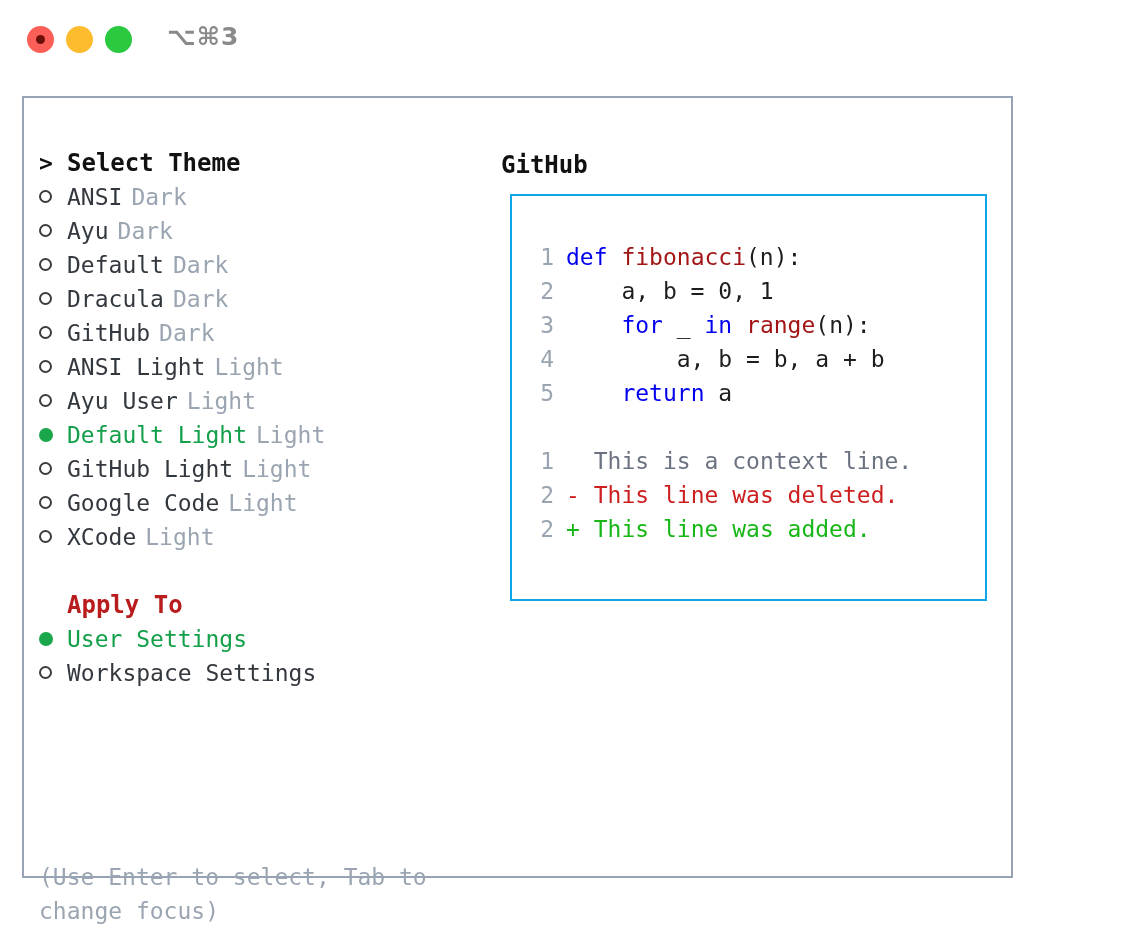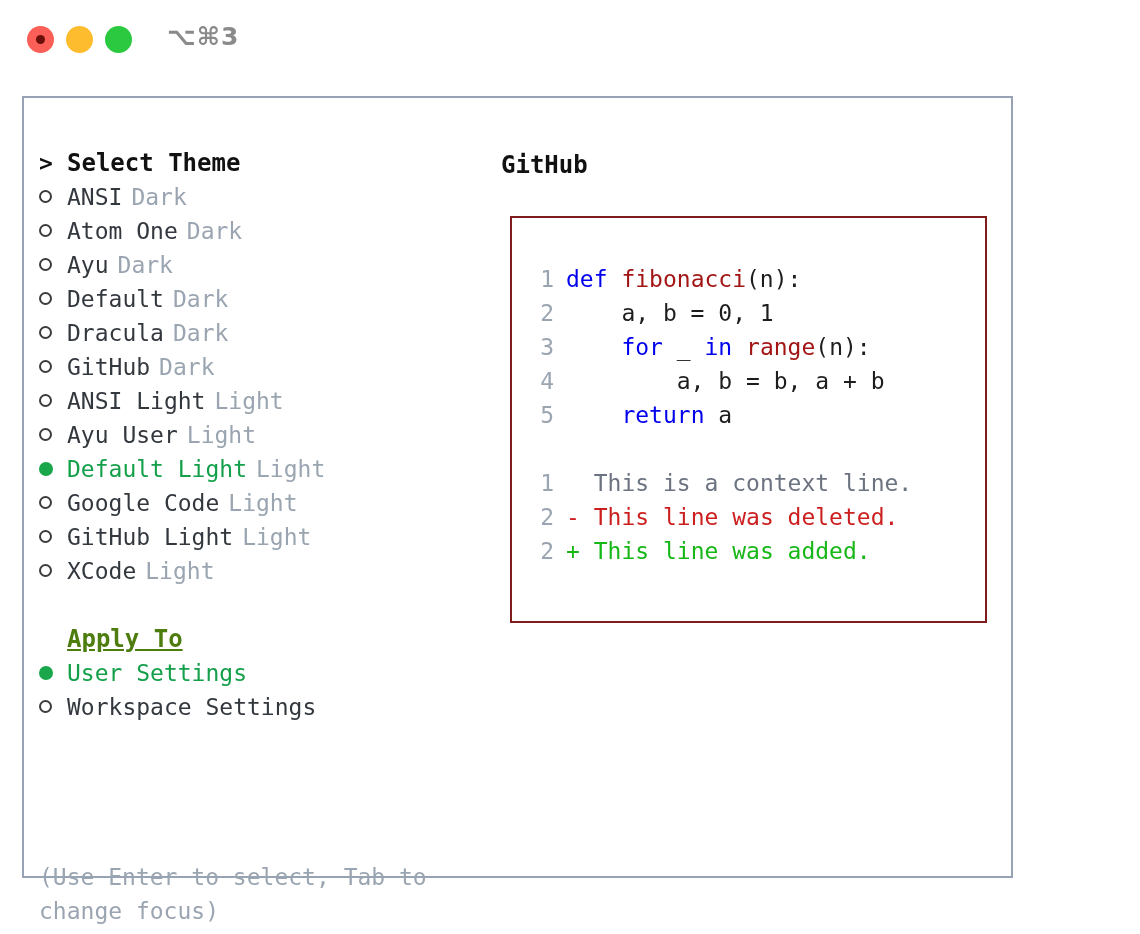--- a/index.html
+++ b/index.html
@@ -120,24 +120,23 @@
   }
   .header-row .marker { font-weight: bold; color: #111111; }
   .name { color: #33383f; margin-top: 12px; }
   .name.selected { color: #14a04a; }
   .variant {
     color: #9aa5b1;
     margin-left: 9px;
   }
   .section-label {
     font-weight: bold;
-    color: #4d7c0f;
+    color: #b91c1c;
     font-size: 24px;
     padding-left: 28px;
-    text-decoration: underline;
   }
   .spacer { height: 34px; }
   #hint {
     position: absolute;
     left: 15px;
     top: 762px;
     width: 430px;
     color: #9aa5b1;
     font-size: 23px;
     line-height: 34px;
@@ -147,24 +146,24 @@
     position: absolute;
     left: 477px;
     top: 53px;
     font-size: 24px;
     font-weight: bold;
     color: #111111;
   }
   #preview-box {
     position: absolute;
     left: 486px;
-    top: 118px;
+    top: 96px;
     width: 477px;
     height: 407px;
-    border: 2px solid #7f1d1d;
+    border: 2px solid #0ea5e9;
     box-sizing: border-box;
     background: #ffffff;
   }
   #code {
     position: absolute;
     left: 16px;
     top: 44px;
     font-size: 23px;
     line-height: 34px;
     white-space: pre;
@@ -205,30 +204,29 @@
 
   <div id="panel">
     <div id="panel-inner">
 
       <div id="left-col">
         <div class="row header-row">
           <span class="marker">&gt;</span><span>Select Theme</span>
         </div>
         <div id="theme-items">
             <div class="row"><span class="marker"><span class="bullet-ring"></span></span><span class="name">ANSI</span><span class="variant">Dark</span></div>
-            <div class="row"><span class="marker"><span class="bullet-ring"></span></span><span class="name">Atom One</span><span class="variant">Dark</span></div>
             <div class="row"><span class="marker"><span class="bullet-ring"></span></span><span class="name">Ayu</span><span class="variant">Dark</span></div>
             <div class="row"><span class="marker"><span class="bullet-ring"></span></span><span class="name">Default</span><span class="variant">Dark</span></div>
             <div class="row"><span class="marker"><span class="bullet-ring"></span></span><span class="name">Dracula</span><span class="variant">Dark</span></div>
             <div class="row"><span class="marker"><span class="bullet-ring"></span></span><span class="name">GitHub</span><span class="variant">Dark</span></div>
             <div class="row"><span class="marker"><span class="bullet-ring"></span></span><span class="name">ANSI Light</span><span class="variant">Light</span></div>
             <div class="row"><span class="marker"><span class="bullet-ring"></span></span><span class="name">Ayu User</span><span class="variant">Light</span></div>
             <div class="row"><span class="marker"><span class="bullet-dot"></span></span><span class="name selected">Default Light</span><span class="variant">Light</span></div>
+            <div class="row"><span class="marker"><span class="bullet-ring"></span></span><span class="name">GitHub Light</span><span class="variant">Light</span></div>
             <div class="row"><span class="marker"><span class="bullet-ring"></span></span><span class="name">Google Code</span><span class="variant">Light</span></div>
-            <div class="row"><span class="marker"><span class="bullet-ring"></span></span><span class="name">GitHub Light</span><span class="variant">Light</span></div>
             <div class="row"><span class="marker"><span class="bullet-ring"></span></span><span class="name">XCode</span><span class="variant">Light</span></div>
           </div>
 
         <div class="spacer"></div>
 
         <div class="row section-label">Apply To</div>
         <div id="apply-items">
             <div class="row"><span class="marker"><span class="bullet-dot"></span></span><span class="name selected">User Settings</span></div>
             <div class="row"><span class="marker"><span class="bullet-ring"></span></span><span class="name">Workspace Settings</span></div>
           </div>

